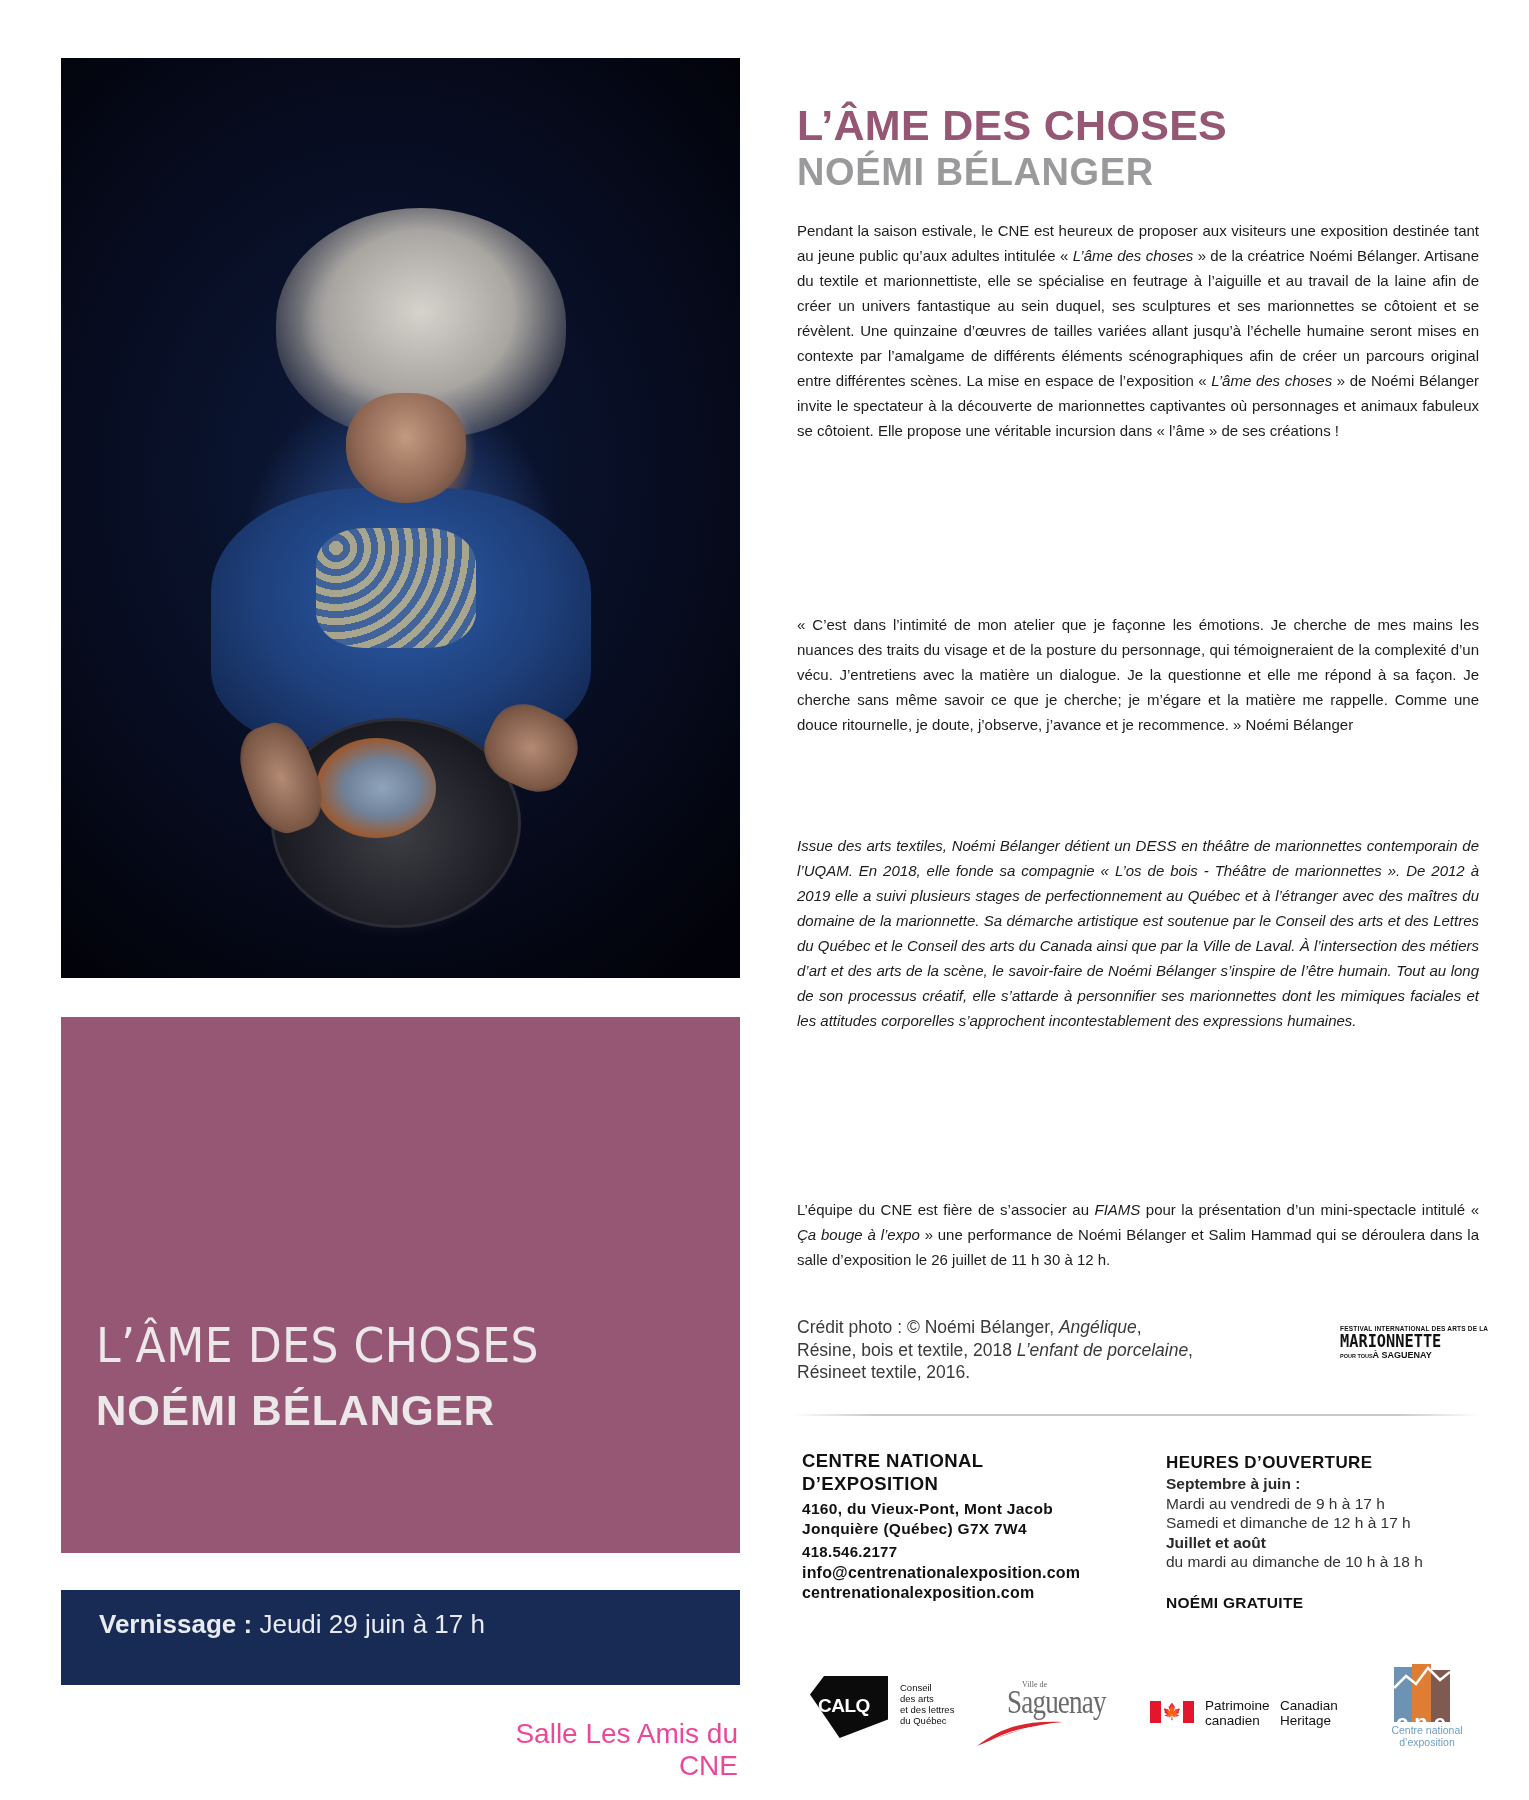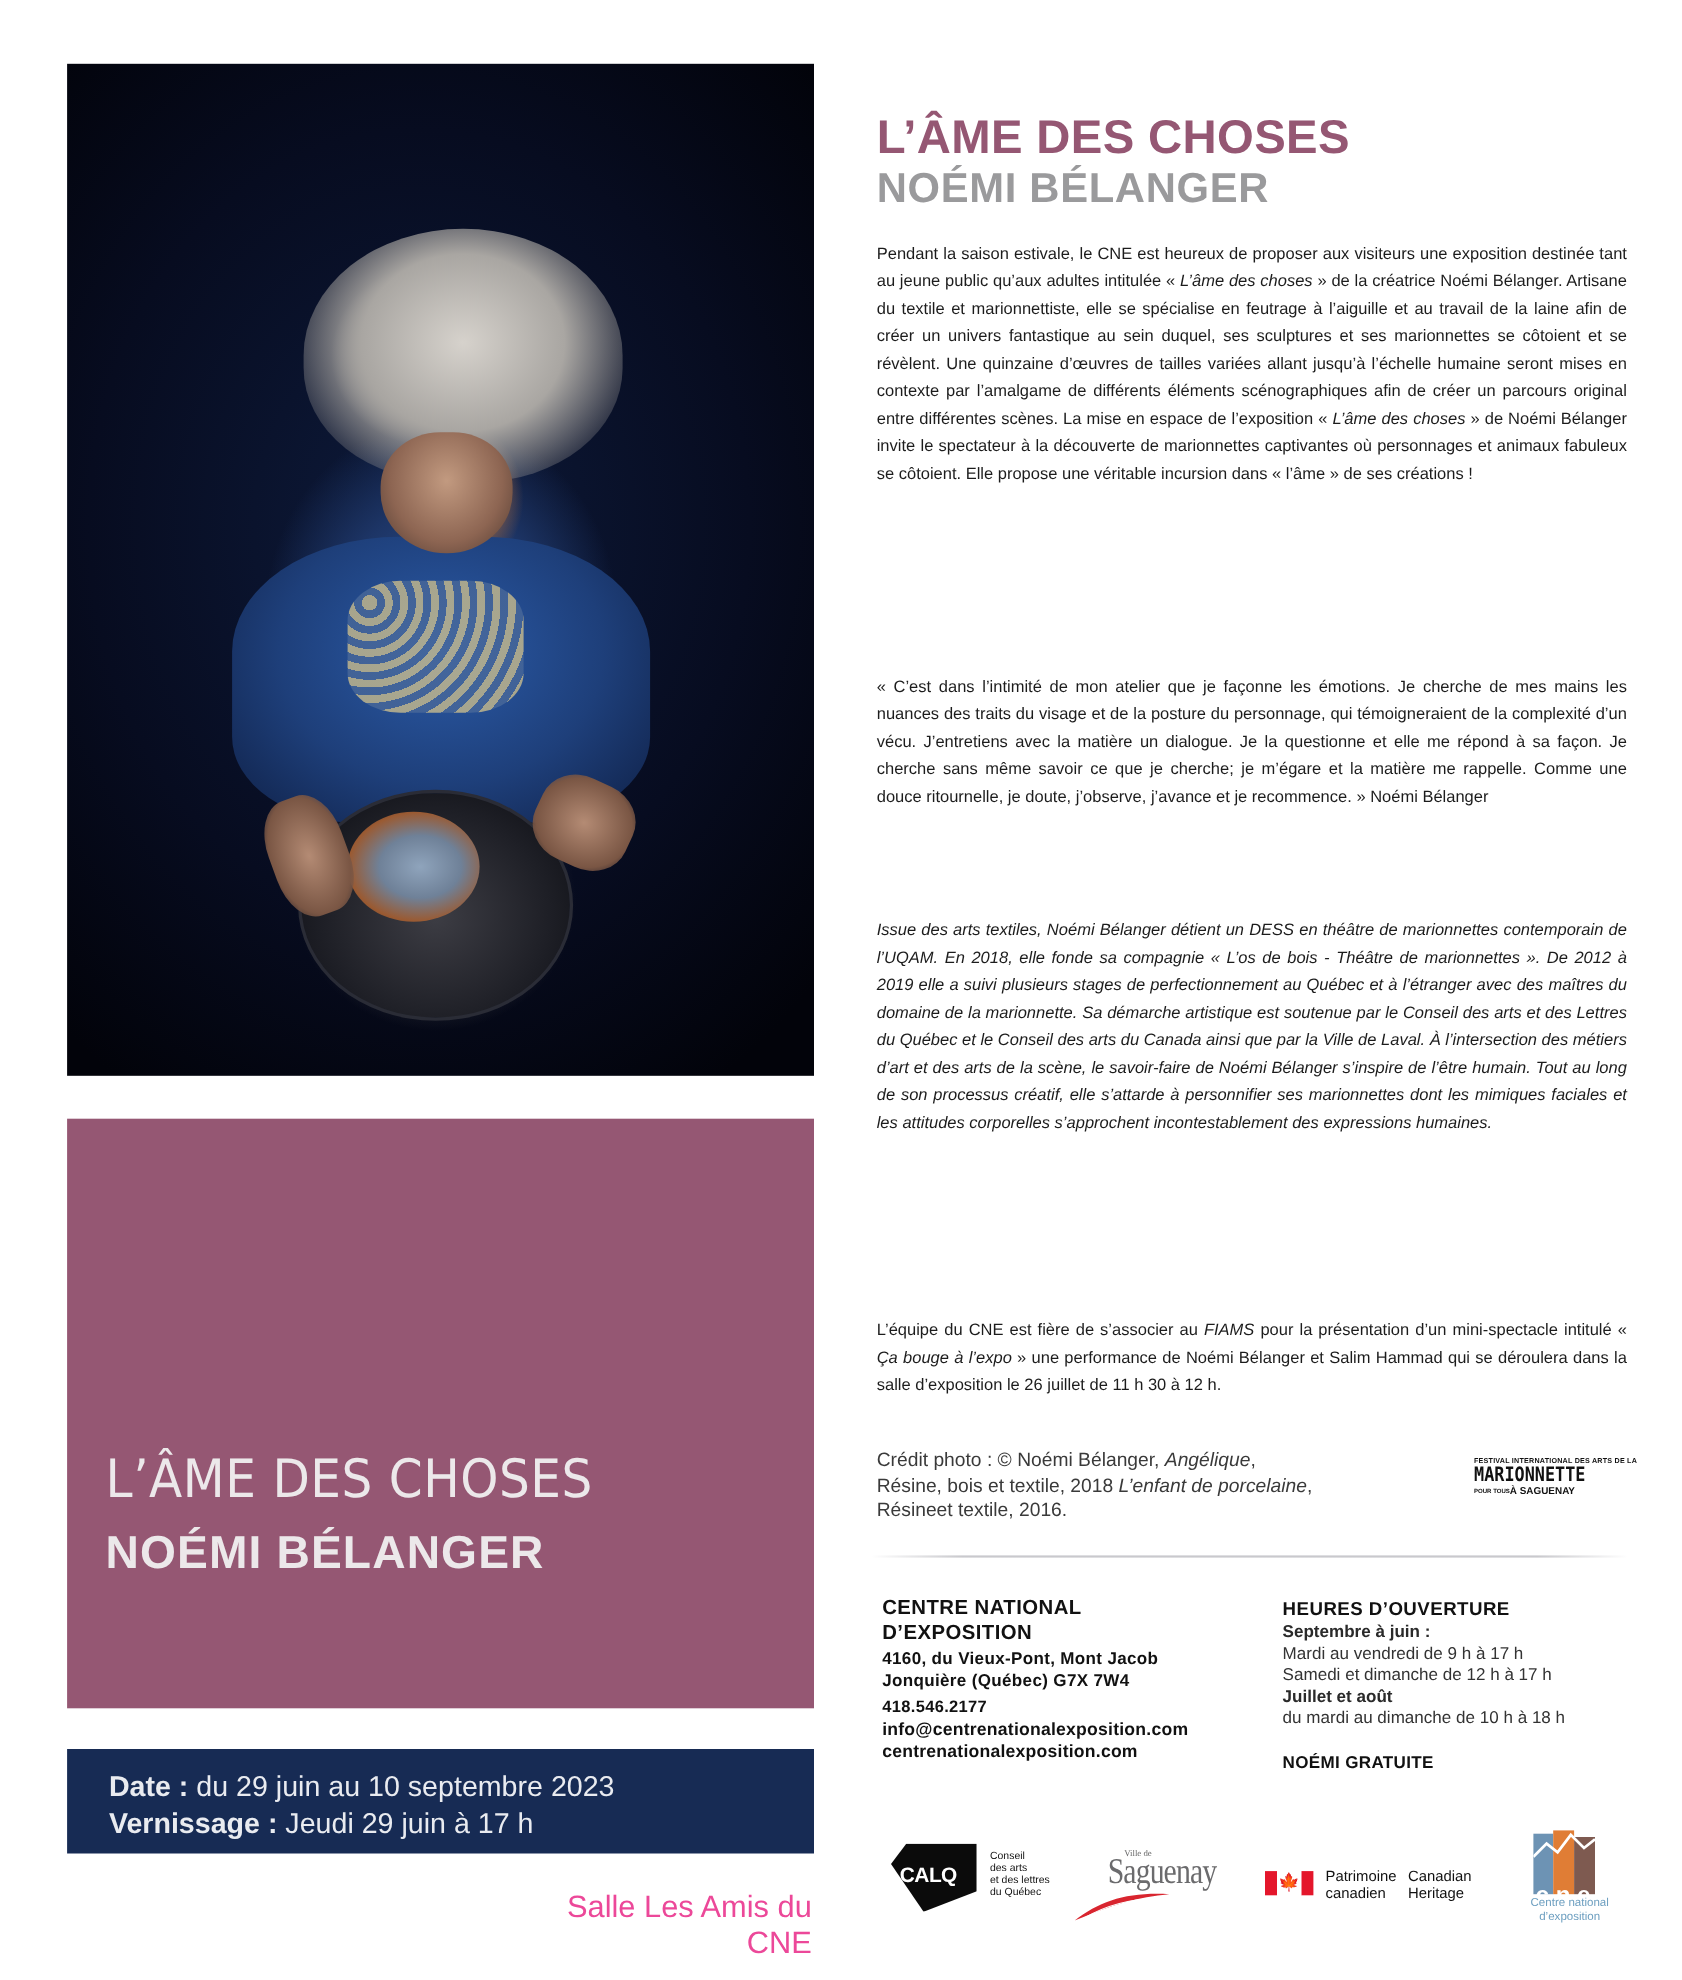--- a/index.html
+++ b/index.html
@@ -144,21 +144,20 @@
   <div class="hand-l"></div>
   <div class="hand-r"></div>
 </div>
 
 <div class="title-panel">
   <div class="t1">L’ÂME DES CHOSES</div>
   <div class="t2">NOÉMI BÉLANGER</div>
 </div>
 
 <div class="date-band">
-  <div><b>Date :</b><span> du 29 juin au 10 septembre 2023</span></div>
   <div><b>Vernissage :</b><span> Jeudi 29 juin à 17 h</span></div>
 </div>
 
 <div class="room-label">Salle Les Amis du CNE</div>
 
 <div class="right">
   <div class="heading-1">L’ÂME DES CHOSES</div>
   <div class="heading-2">NOÉMI BÉLANGER</div>
 </div>
 

